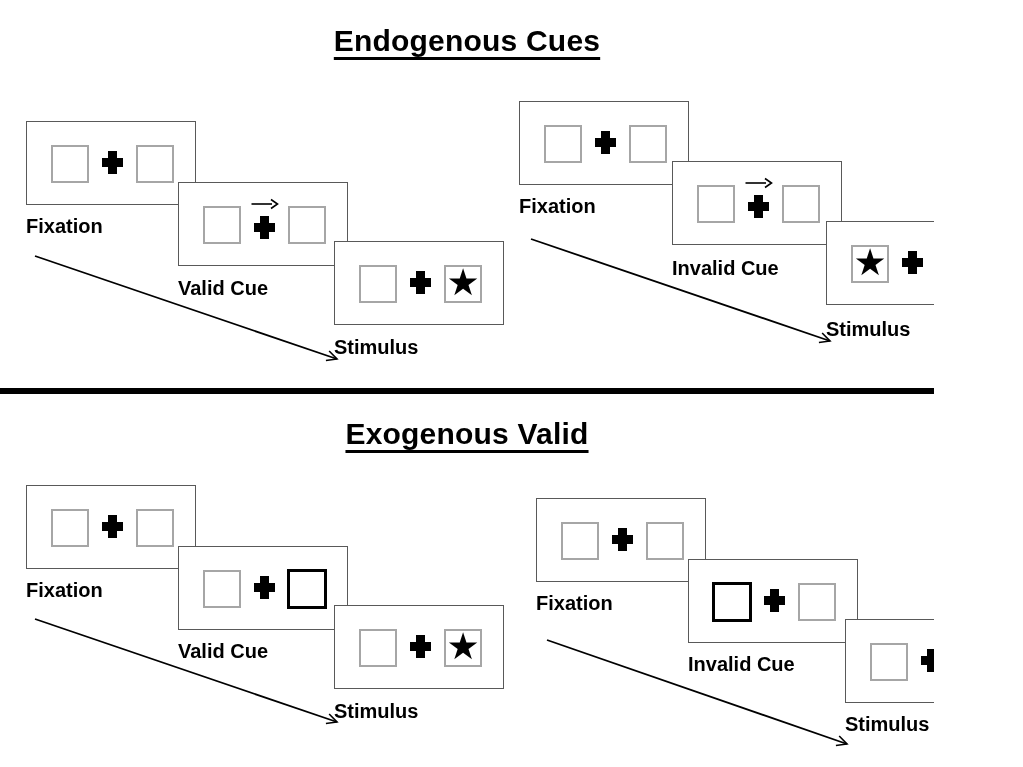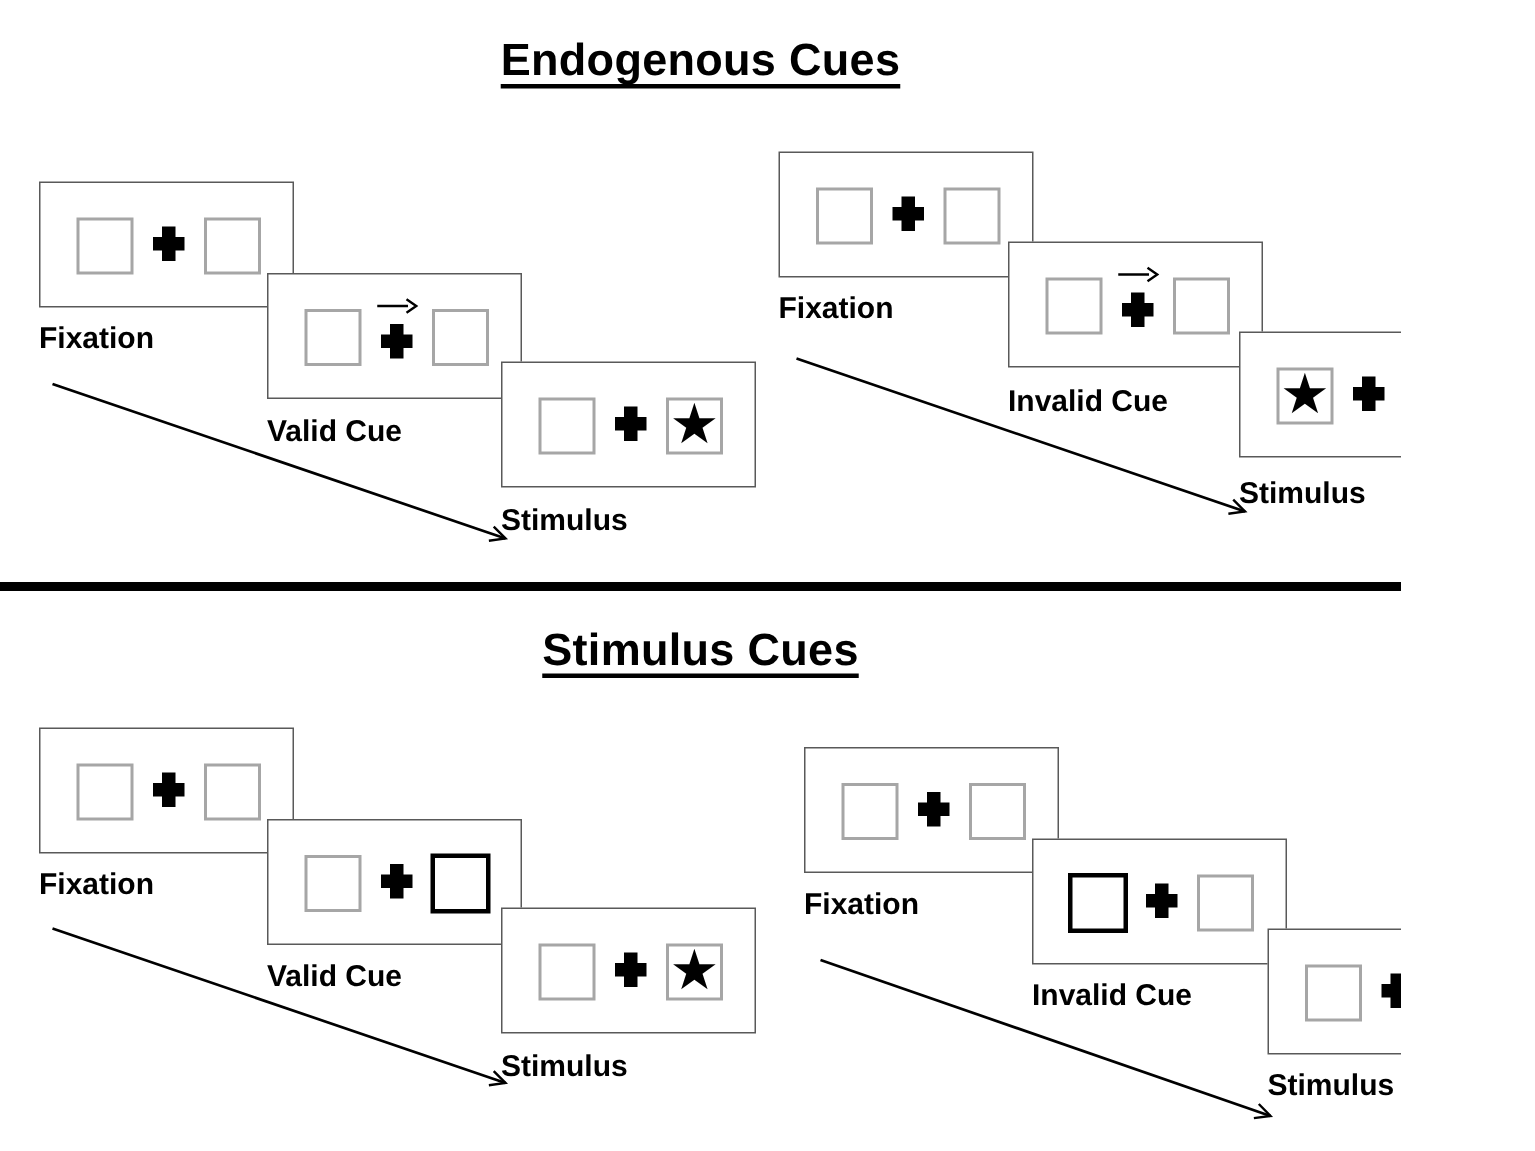--- a/index.html
+++ b/index.html
@@ -37,21 +37,21 @@
   .cue-arrow { position:absolute; left:72px; top:14px; width:28px; height:14px; }
 
   .plabel { position:absolute; width:170px; text-align:left; font-size:20px; font-weight:bold; z-index:0; white-space:nowrap; }
 </style>
 </head>
 <body>
 
 <div class="stage">
 
   <div class="title" id="title-endo">Endogenous Cues</div>
-  <div class="title" id="title-exo">Stimulus Cues</div>
+  <div class="title" id="title-exo">Exogenous Valid</div>
   <div class="divider"></div>
 
   <svg class="arrows-overlay" viewBox="0 0 1023 767">
     <defs>
       <marker id="ah" markerWidth="14" markerHeight="13" refX="11" refY="6" orient="auto" markerUnits="userSpaceOnUse">
         <path d="M1,1 L11,6 L1,11" fill="none" stroke="#000" stroke-width="1.6"></path>
       </marker>
     </defs>
     <line x1="35" y1="256" x2="337" y2="359" stroke="#000" stroke-width="1.8" marker-end="url(#ah)"></line>
     <line x1="531" y1="239" x2="830" y2="341" stroke="#000" stroke-width="1.8" marker-end="url(#ah)"></line>

